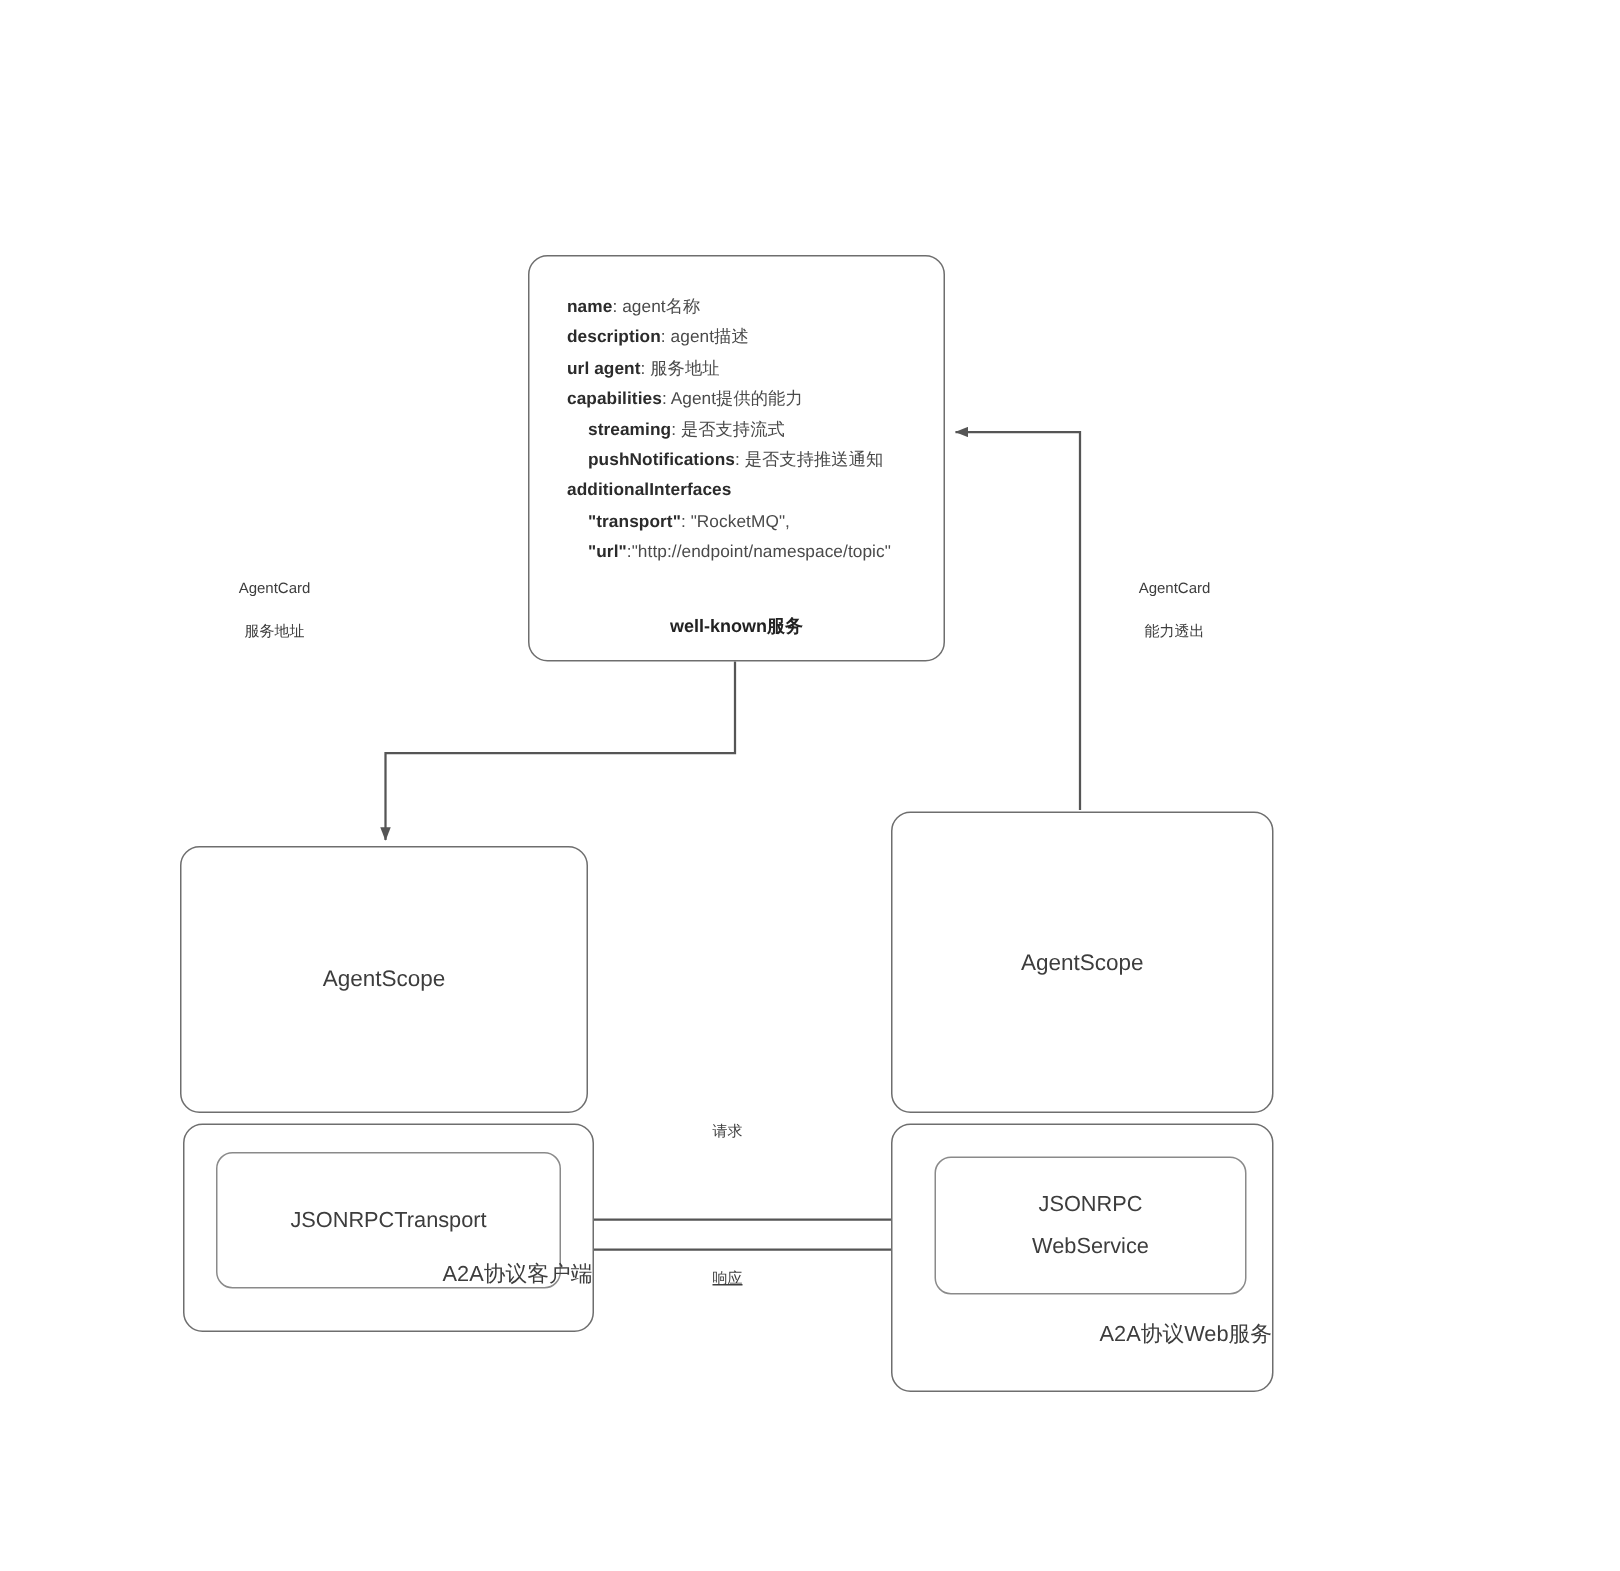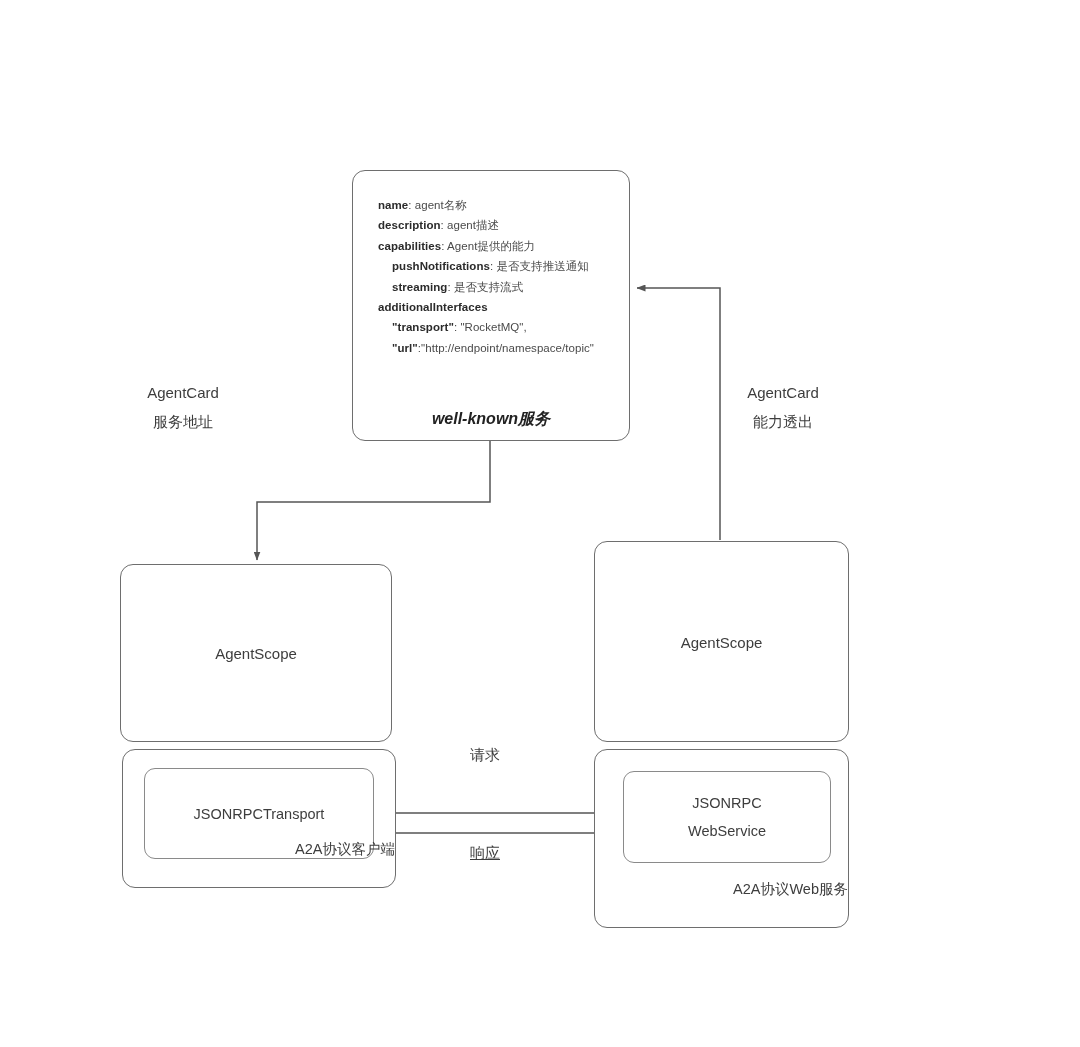--- a/index.html
+++ b/index.html
@@ -58,24 +58,23 @@
     font-weight: bold;
     color: #2b2b2b;
   }
   .card-line.indent { padding-left: 14px; }
   .card-title {
     position: absolute;
     left: 0;
     right: 0;
     top: 238px;
     text-align: center;
-    font-size: 16px;
+    font-size: 12px;
     font-weight: bold;
     color: #222222;
-    font-style: italic;
   }
 
   
   #agentscope-left {
     left: 120px;
     top: 564px;
     width: 272px;
     height: 178px;
   }
   #agentscope-right {
@@ -146,21 +145,21 @@
     bottom: 28px;
     text-align: right;
     font-size: 14.5px;
     color: #3d3d3d;
   }
 
   
   .edge-label {
     position: absolute;
     text-align: center;
-    font-size: 15px;
+    font-size: 10px;
     color: #3d3d3d;
     line-height: 29px;
     white-space: nowrap;
   }
   #label-agentcard-fetch { left: 110px; top: 378px; width: 146px; }
   #label-agentcard-expose { left: 710px; top: 378px; width: 146px; }
   #label-request { left: 440px; top: 740px; width: 90px; }
   #label-response { left: 440px; top: 838px; width: 90px; text-decoration: underline; }
 </style>
 </head>
@@ -188,31 +187,34 @@
     <div class="card-lines">
 
       <div class="card-line">
         <b>name</b><span><span>: </span><span>agent名称</span></span>
       </div>
 
       <div class="card-line">
         <b>description</b><span><span>: </span><span>agent描述</span></span>
       </div>
 
+      <div class="card-line">
+        <b>url agent</b><span><span>: </span><span>服务地址</span></span>
+      </div>
 
       <div class="card-line">
         <b>capabilities</b><span><span>: </span><span>Agent提供的能力</span></span>
       </div>
 
       <div class="card-line indent">
+        <b>streaming</b><span><span>: </span><span>是否支持流式</span></span>
+      </div>
+
+      <div class="card-line indent">
         <b>pushNotifications</b><span><span>: </span><span>是否支持推送通知</span></span>
-      </div>
-
-      <div class="card-line indent">
-        <b>streaming</b><span><span>: </span><span>是否支持流式</span></span>
       </div>
 
       <div class="card-line">
         <b>additionalInterfaces</b>
       </div>
 
       <div class="card-line indent">
         <b>"transport"</b><span>: "RocketMQ",</span>
       </div>
 

